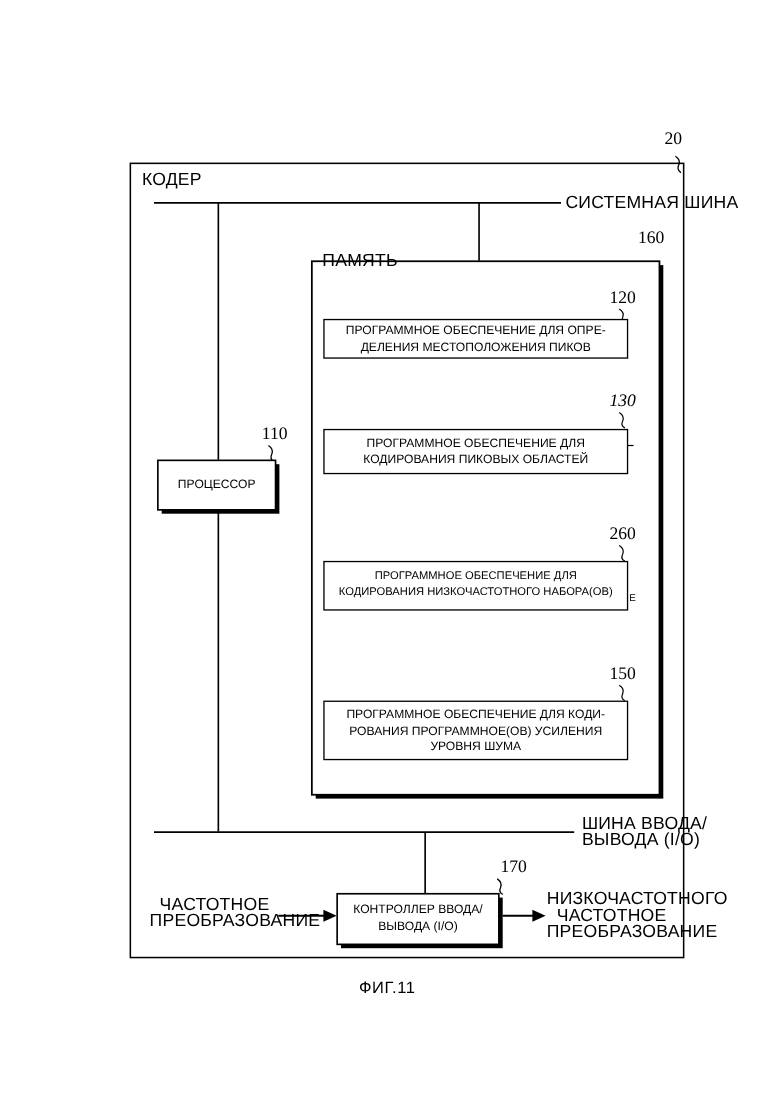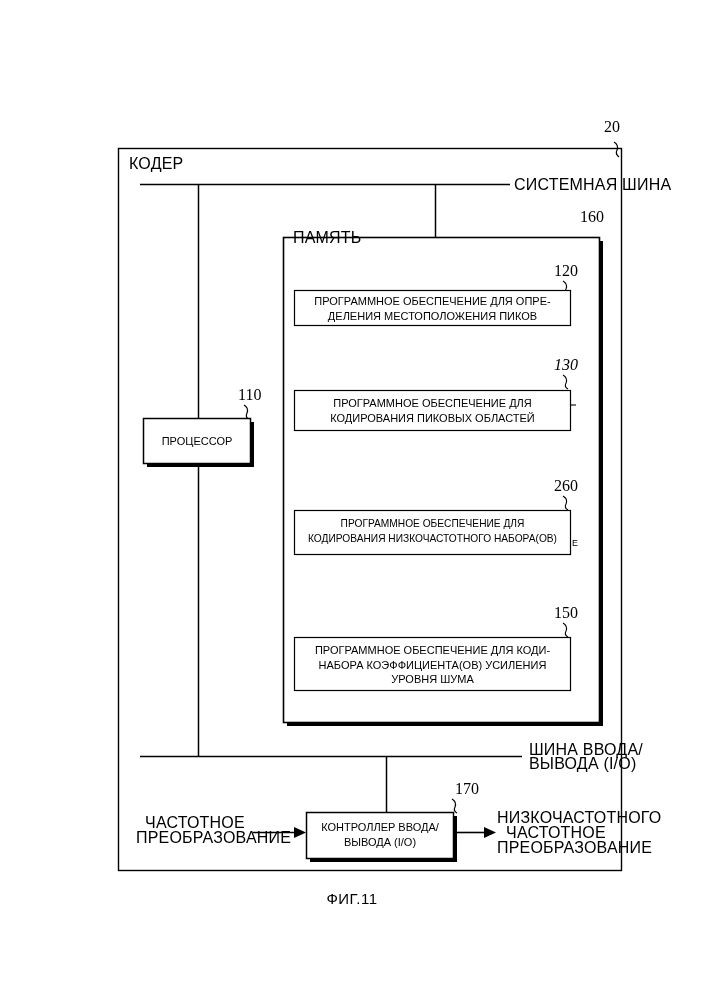--- a/index.html
+++ b/index.html
@@ -142,21 +142,21 @@
 
   <div class="lbl" style="left:293px; top:231px;">ПАМЯТЬ</div>
 
   <div class="boxtext" style="left:295px; top:294px; width:275px;">ПРОГРАММНОЕ ОБЕСПЕЧЕНИЕ ДЛЯ ОПРЕ-
 ДЕЛЕНИЯ МЕСТОПОЛОЖЕНИЯ ПИКОВ</div>
   <div class="boxtext" style="left:295px; top:396px; width:275px;">ПРОГРАММНОЕ ОБЕСПЕЧЕНИЕ ДЛЯ
 КОДИРОВАНИЯ ПИКОВЫХ ОБЛАСТЕЙ</div>
   <div class="boxtext" style="left:295px; top:517px; width:275px; font-size:10.2px;">ПРОГРАММНОЕ ОБЕСПЕЧЕНИЕ ДЛЯ
 КОДИРОВАНИЯ НИЗКОЧАСТОТНОГО НАБОРА(ОВ)</div>
   <div class="boxtext" style="left:295px; top:643px; width:275px;">ПРОГРАММНОЕ ОБЕСПЕЧЕНИЕ ДЛЯ КОДИ-
-НАБОРА КОЭФФИЦИЕНТА(ОВ) УСИЛЕНИЯ
+РОВАНИЯ ПРОГРАММНОЕ(ОВ) УСИЛЕНИЯ
 УРОВНЯ ШУМА</div>
   <div class="stray" style="left:572px; top:538px;">Е</div>
 
   <div class="boxtext" style="left:144px; top:434px; width:106px;">ПРОЦЕССОР</div>
 
   <div class="boxtext" style="left:307px; top:820px; width:146px;">КОНТРОЛЛЕР ВВОДА/
 ВЫВОДА (I/O)</div>
 
   <div class="lbl center" style="left:140px; top:816px; width:110px;">ЧАСТОТНОЕ</div>
   <div class="lbl center" style="left:136px; top:831px; width:118px;">ПРЕОБРАЗОВАНИЕ</div>

